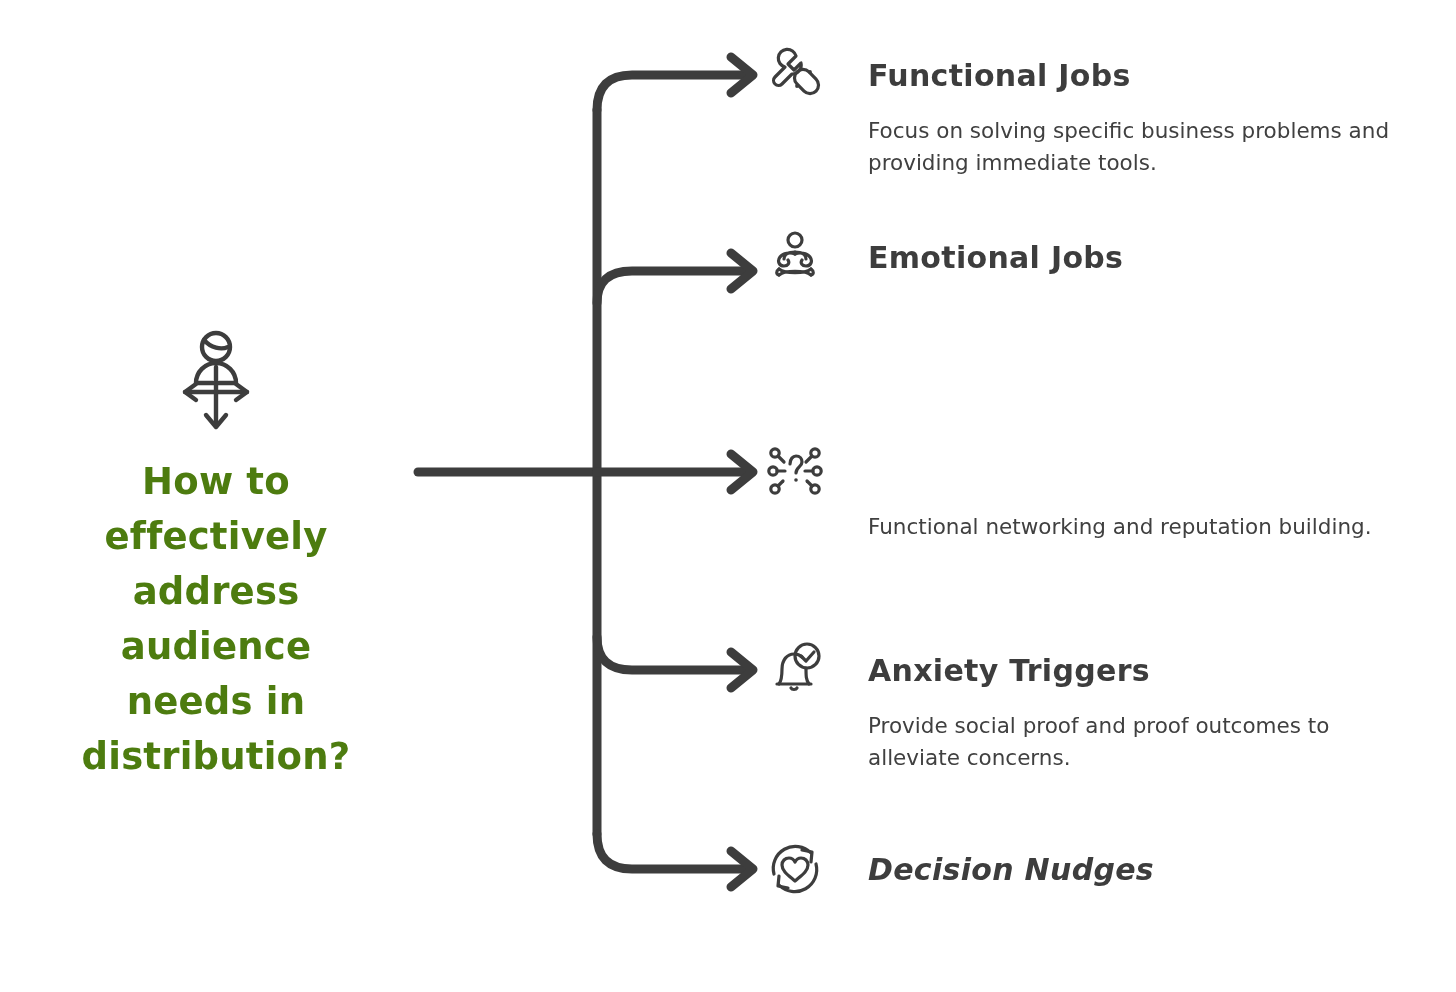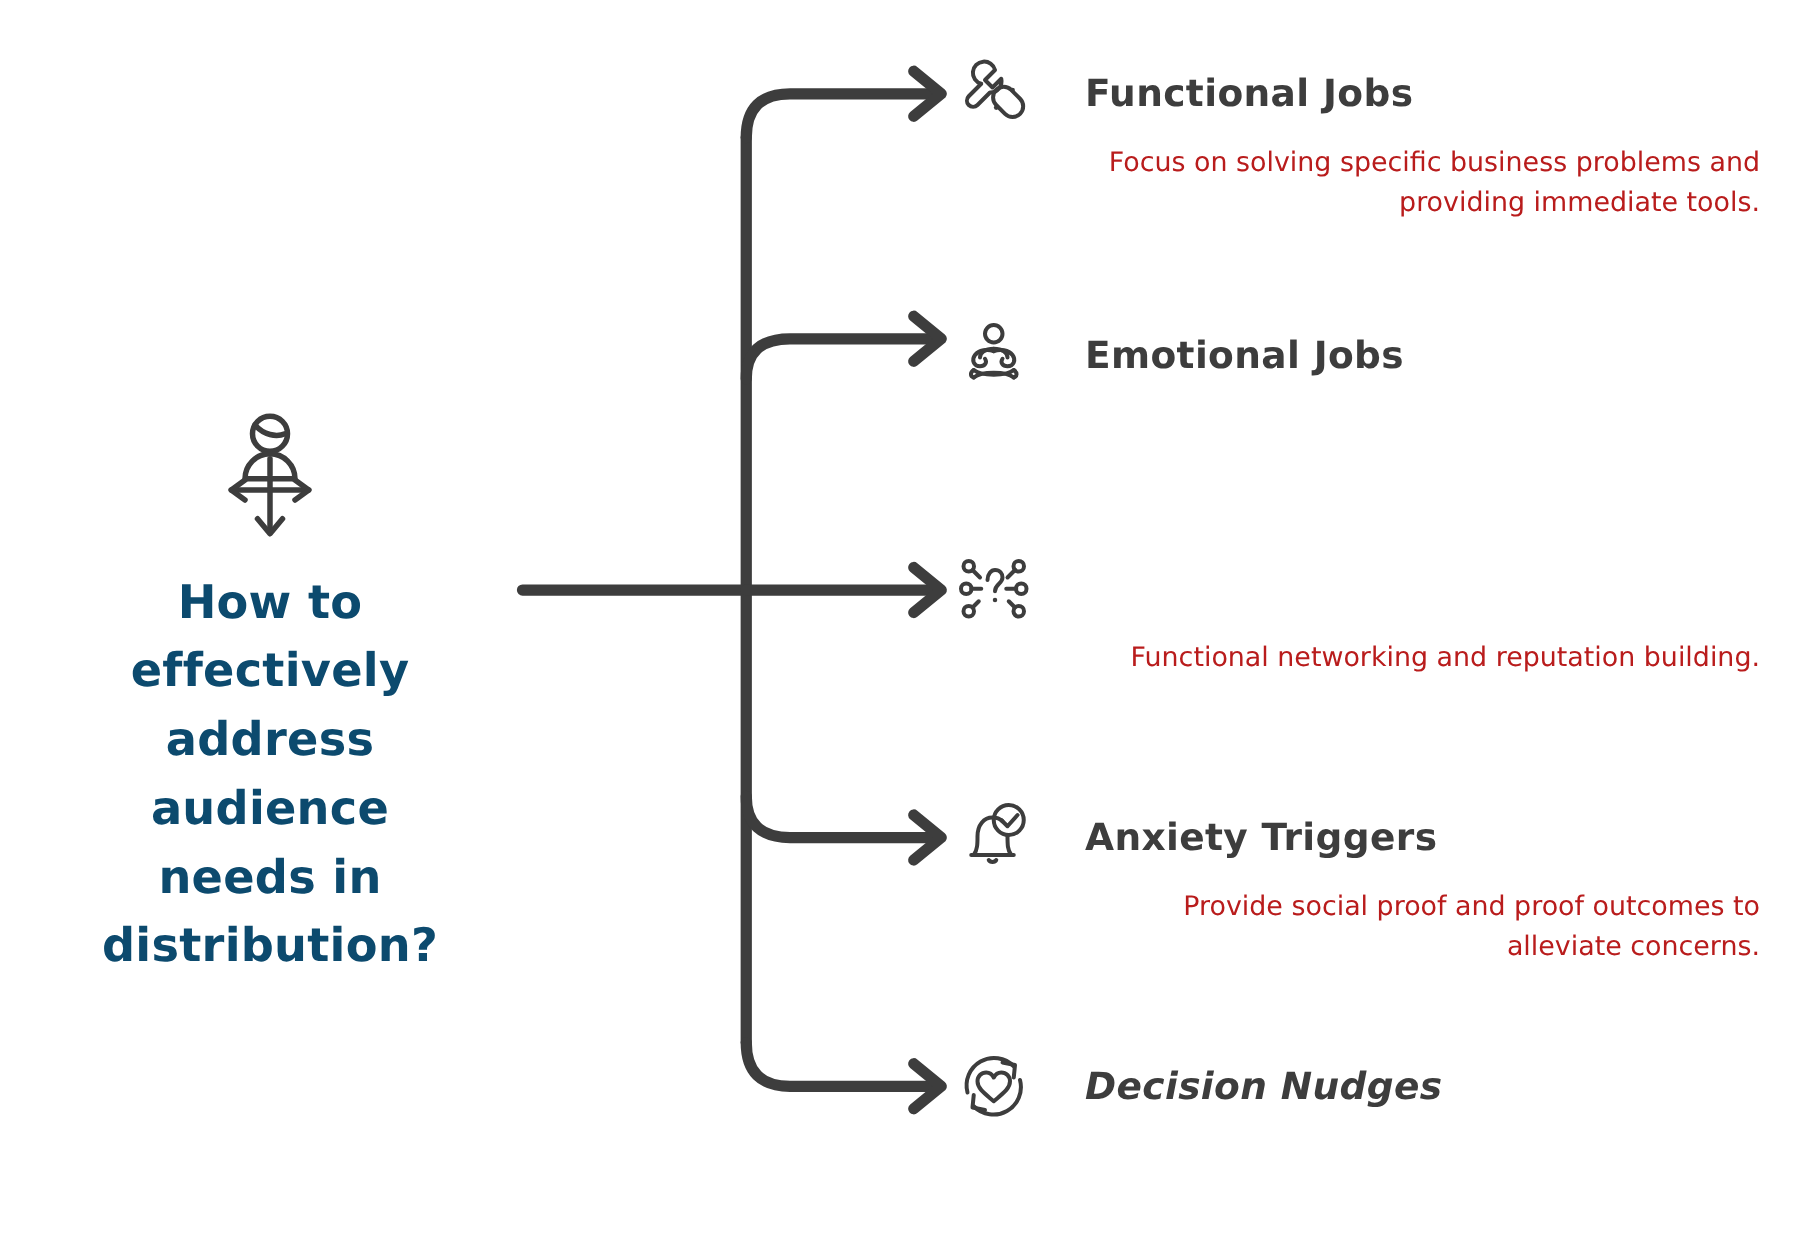--- a/index.html
+++ b/index.html
@@ -48,30 +48,29 @@
   }
   #root-title {
     margin-top: 20px;
     width: 340px;
     text-align: center;
     font-family: "DejaVu Sans", sans-serif;
     font-weight: 700;
     font-size: 37px;
     line-height: 55px;
     letter-spacing: 0.2px;
-    color: #0c4a6e;
+    color: #4d7c0f;
     white-space: pre-line;
   }
 
   
   .branch {
     position: absolute;
     left: 766px;
     width: 690px;
-    text-align: right;
   }
   .branch-head {
     display: flex;
     align-items: center;
     height: 58px;
   }
   .branch-icon {
     width: 58px;
     height: 58px;
     flex: 0 0 58px;
@@ -87,26 +86,26 @@
     white-space: nowrap;
   }
   .branch-desc {
     margin-left: 102px;
     margin-top: 11px;
     max-width: 540px;
     font-family: "DejaVu Sans", sans-serif;
     font-weight: 400;
     font-size: 21.5px;
     line-height: 32px;
-    color: #b91c1c;
+    color: #404040;
   }
 
   
   #branch-0 { top: 46px; }
-  #branch-1 { top: 255px; }
+  #branch-1 { top: 228px; }
   #branch-2 { top: 442px; }
   #branch-3 { top: 641px; }
   #branch-4 { top: 840px; font-style: italic; }
 </style>
 </head>
 <body>
 
 <div id="canvas">
 
   <svg id="connectors" viewBox="0 0 1456 992" width="1456" height="992" aria-hidden="true">

